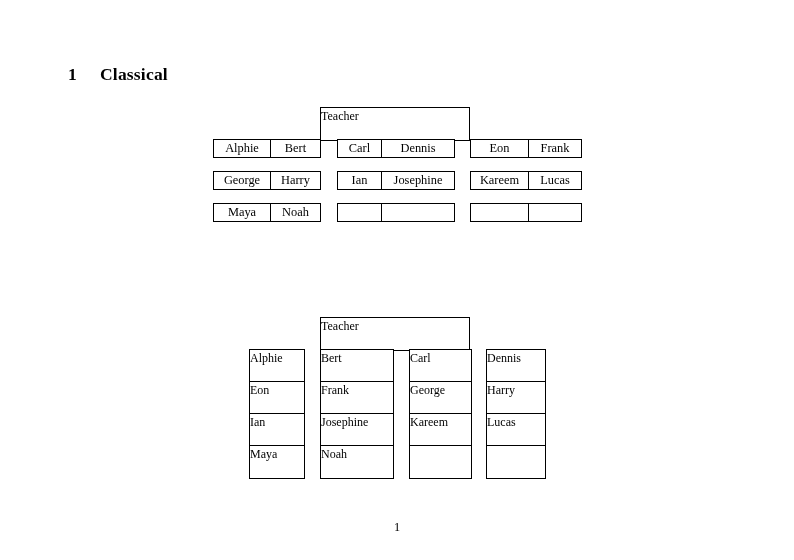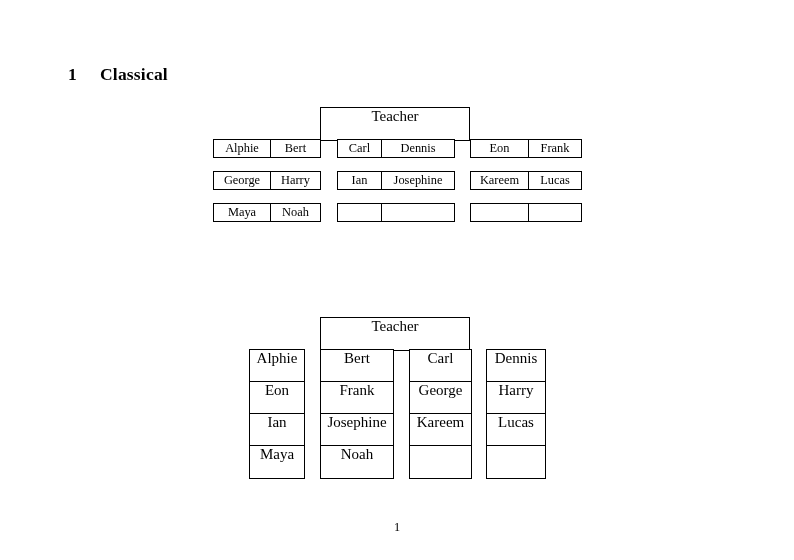--- a/index.html
+++ b/index.html
@@ -45,22 +45,21 @@
   #heading-distributed { left: 68px; top: 277px; }
 
   
   .box {
     position: absolute;
     box-sizing: border-box;
     border: 1px solid #000000;
     background: #ffffff;
     height: 34px;
     line-height: 17px;
-    font-size: 15px;
-    text-align: center;
+    font-size: 12px;
     white-space: nowrap;
     overflow: hidden;
   }
 
   
   .teacher-box {
     left: 320px;
     width: 150px;
   }
   #teacher-classical   { top: 107px; }

